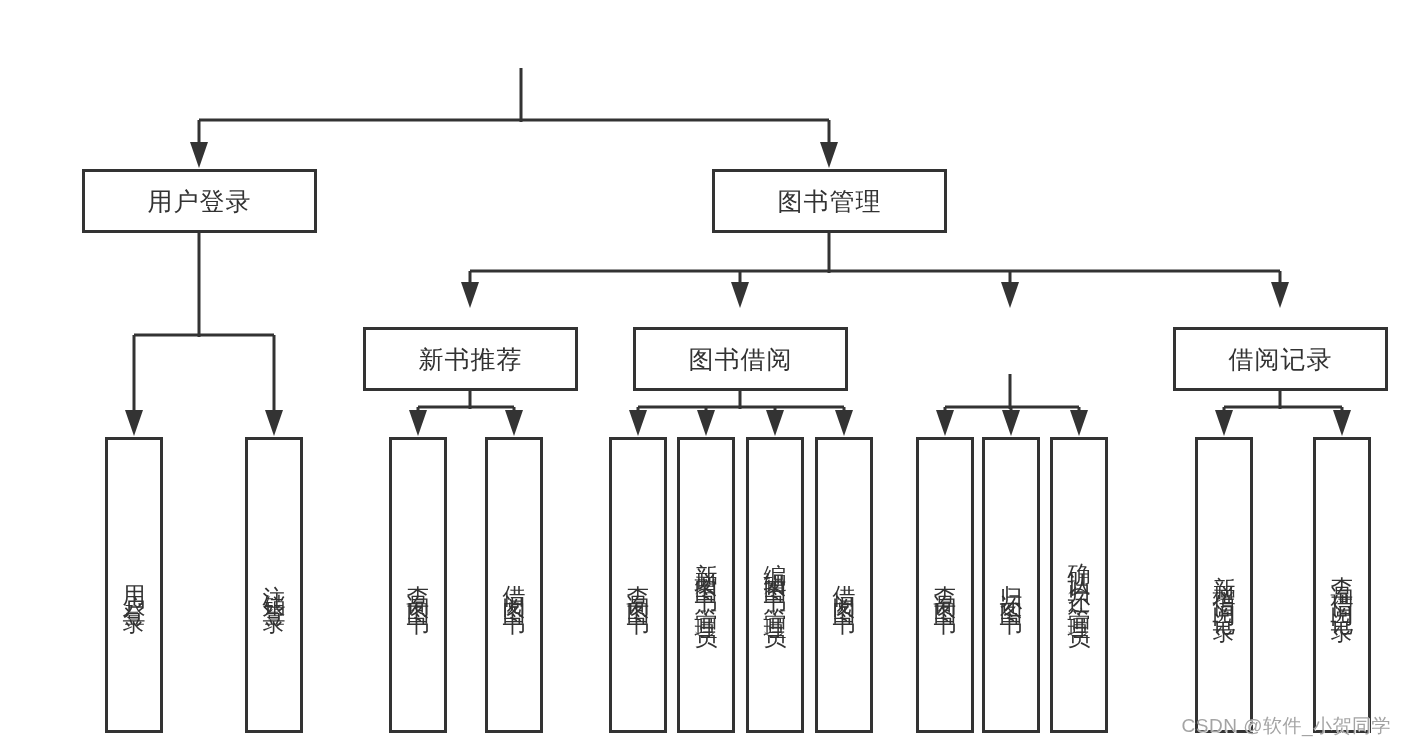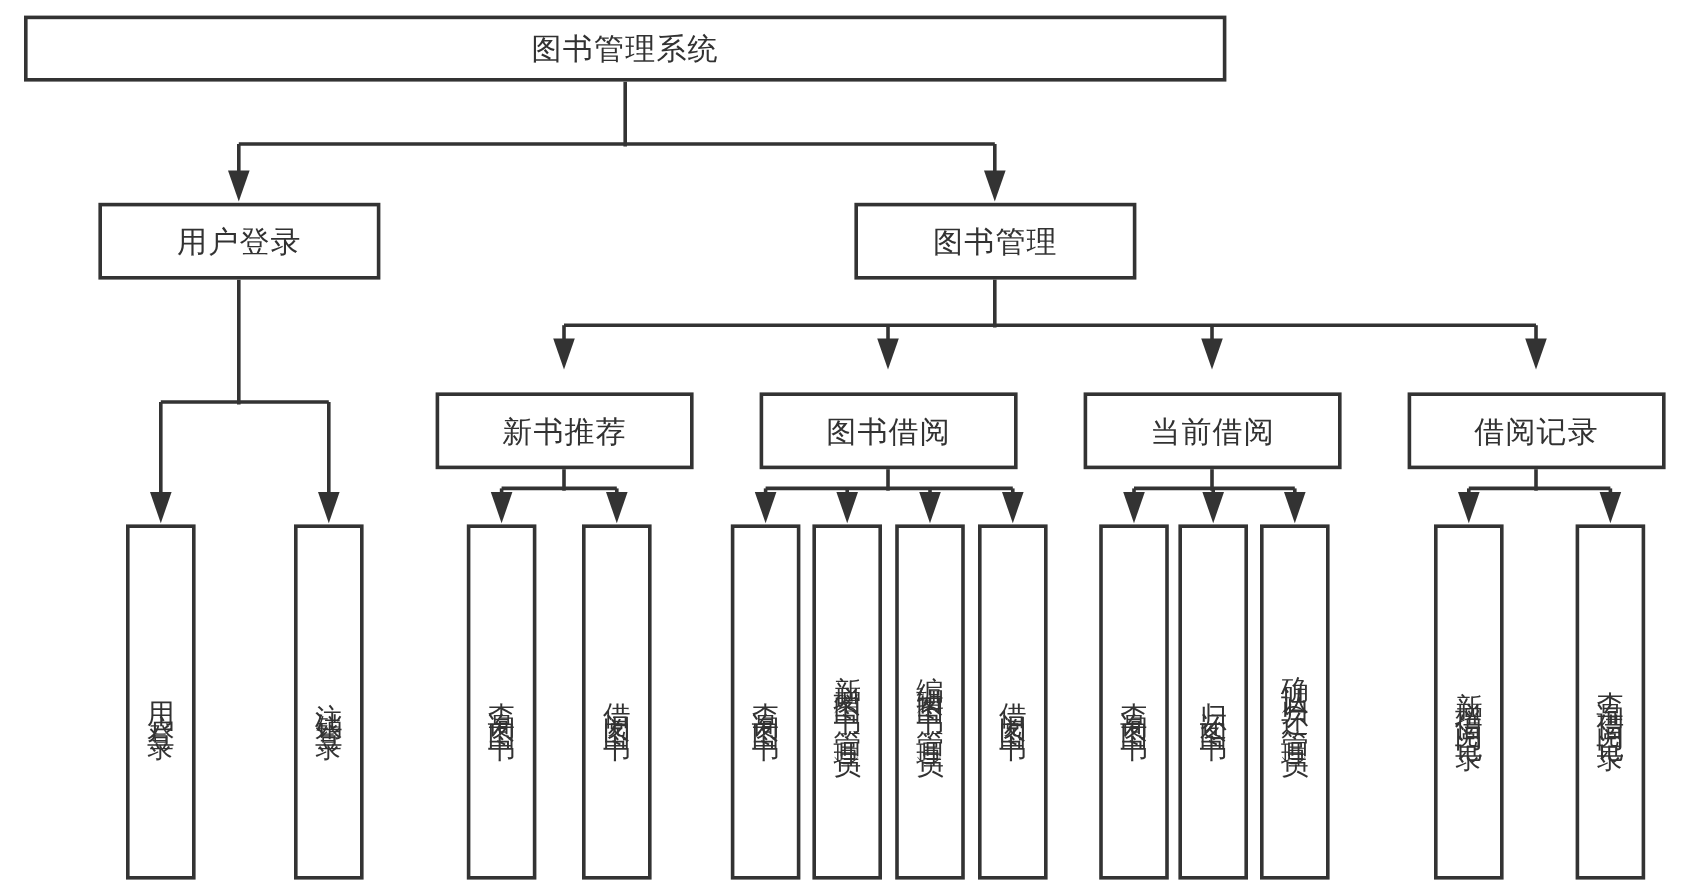--- a/index.html
+++ b/index.html
@@ -100,39 +100,33 @@
         <polygon points="1002,410 1020,410 1011,436" fill="#333333"></polygon>
         <line x1="1079" y1="407" x2="1079" y2="424" stroke="#333333" stroke-width="3"></line>
         <polygon points="1070,410 1088,410 1079,436" fill="#333333"></polygon>
         <line x1="1224" y1="407" x2="1224" y2="424" stroke="#333333" stroke-width="3"></line>
         <polygon points="1215,410 1233,410 1224,436" fill="#333333"></polygon>
         <line x1="1342" y1="407" x2="1342" y2="424" stroke="#333333" stroke-width="3"></line>
         <polygon points="1333,410 1351,410 1342,436" fill="#333333"></polygon>
       </g>
   </svg>
 
-  <div class="node h root">
-    <span>图书管理系统</span>
-  </div>
 
   <div class="node h n-user">
     <span>用户登录</span>
   </div>
   <div class="node h n-mgmt">
     <span>图书管理</span>
   </div>
 
   <div class="node h lvl3 n-new">
     <span>新书推荐</span>
   </div>
   <div class="node h lvl3 n-bor">
     <span>图书借阅</span>
-  </div>
-  <div class="node h lvl3 n-cur">
-    <span>当前借阅</span>
   </div>
   <div class="node h lvl3 n-rec">
     <span>借阅记录</span>
   </div>
 
   <div class="node v leaf l1">
     <span>用户登录</span>
   </div>
   <div class="node v leaf l2">
     <span>注销登录</span>
@@ -168,13 +162,14 @@
     <span>确认归还（管理员）</span>
   </div>
 
   <div class="node v leaf l12">
     <span>新增借阅记录</span>
   </div>
   <div class="node v leaf l13">
     <span>查询借阅记录</span>
   </div>
 
+  <div class="watermark">CSDN @软件_小贺同学</div>
 </div>
 
 </body></html>

